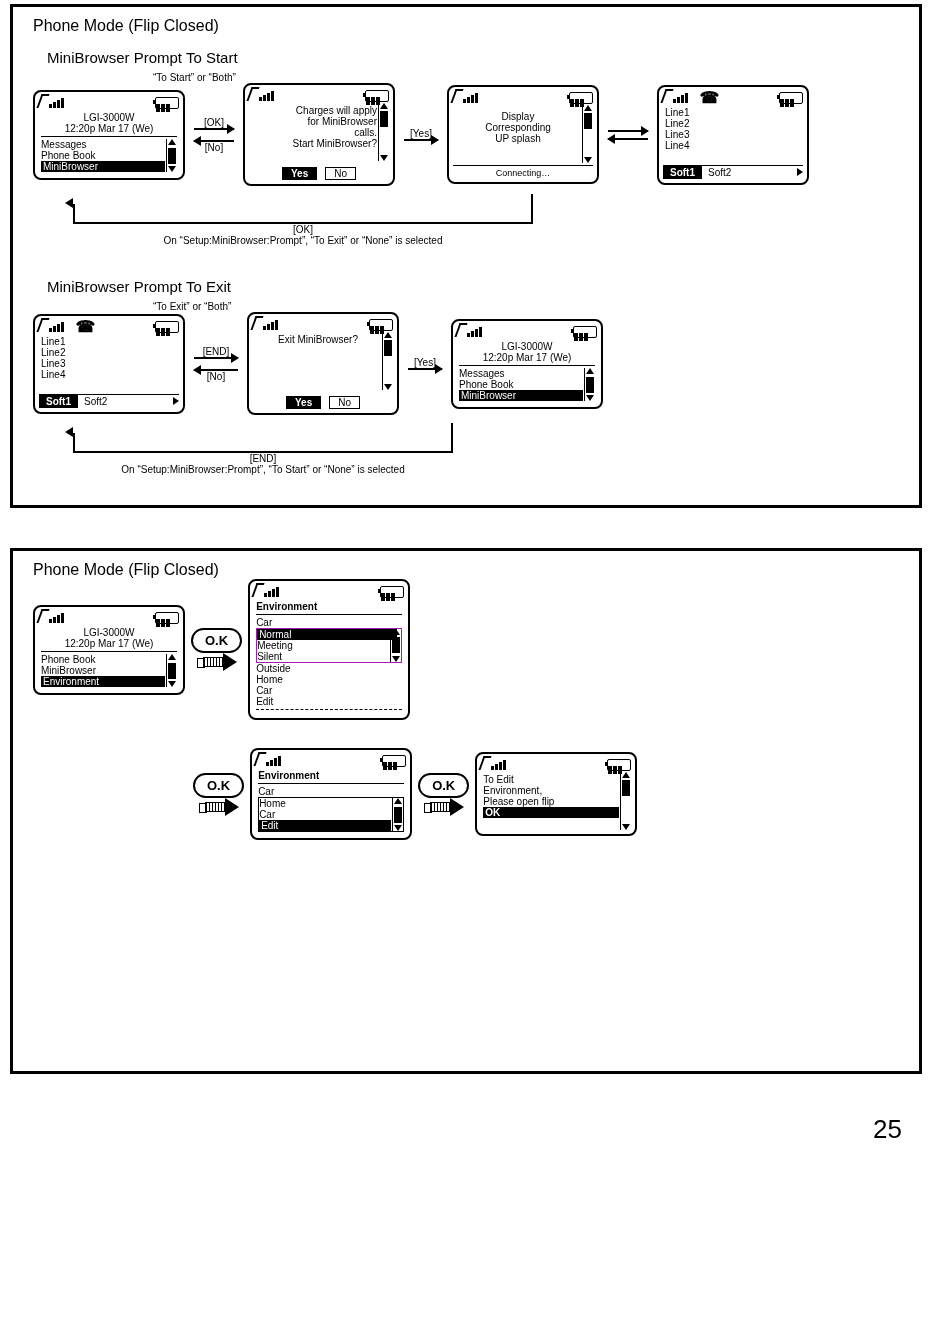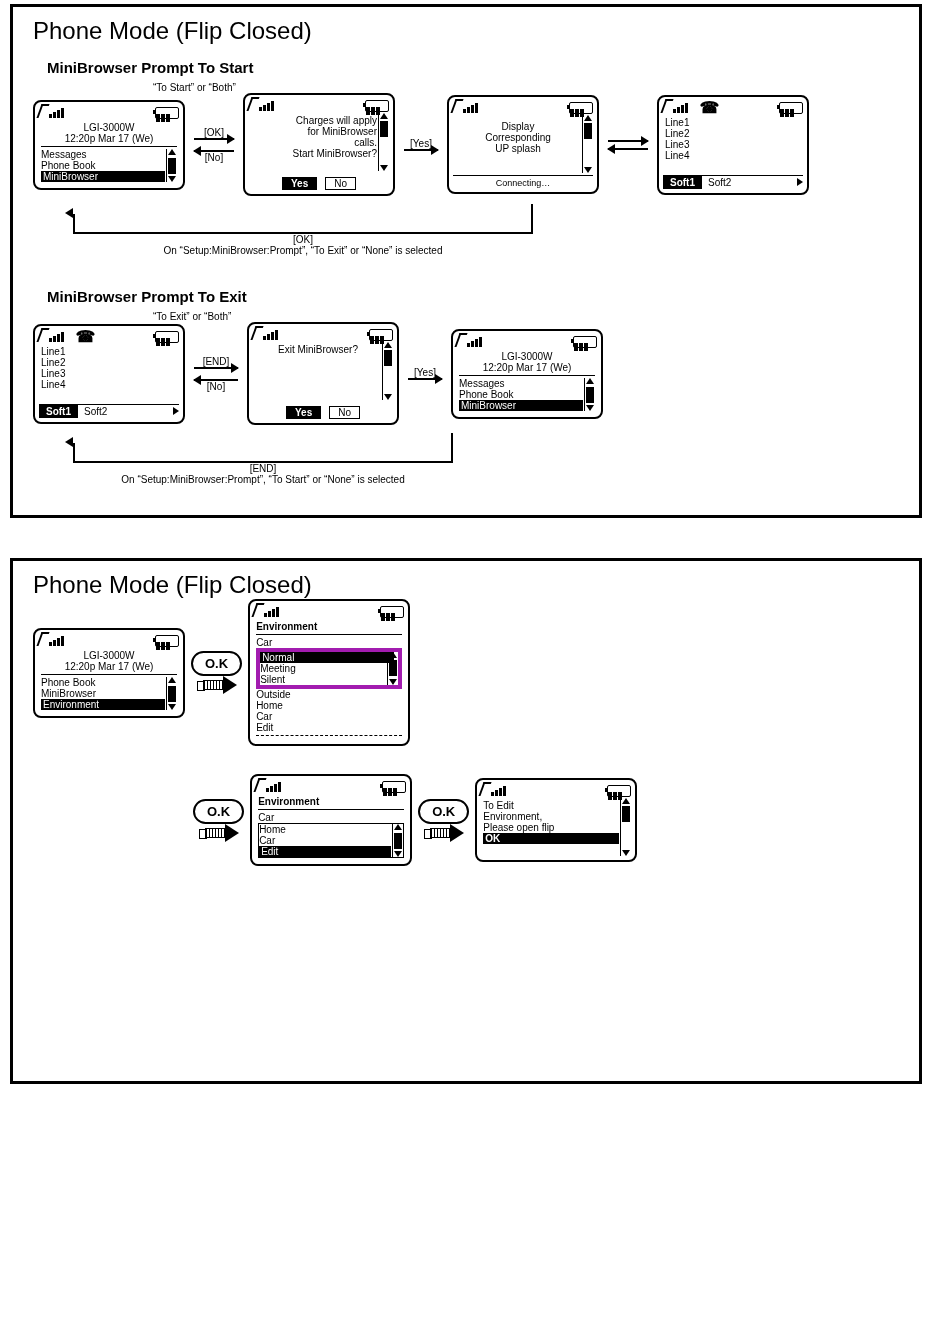--- a/index.html
+++ b/index.html
@@ -1,19 +1,19 @@
 <!DOCTYPE html>
 <html><head>
 <meta charset="utf-8">
 <style>
 html,body{margin:0;padding:0;background:#fff;font-family:Verdana,Arial,sans-serif;color:#000}
 .page{width:932px;margin:0 auto;position:relative}
 .panel{border:3px solid #000;margin:4px 10px 40px 10px;padding:10px 20px 30px 20px;position:relative}
-.panel-title{font-size:24px}
-.sect{font-weight:bold;font-size:15px;margin:14px 0 6px 14px}
+.panel-title{font-size:16px}
+.sect{font-weight:normal;font-size:15px;margin:14px 0 6px 14px}
 .tiny{font-size:9px}
 .row{display:flex;align-items:flex-start}
 .phone{border:2px solid #000;border-radius:8px;padding:4px;width:140px;background:#fff}
 .phone-hdr{display:flex;justify-content:space-between;align-items:center;height:14px}
 .sigbars{display:inline-block;width:22px;height:12px;background:
  linear-gradient(#000,#000) 0 8px/3px 4px no-repeat,
  linear-gradient(#000,#000) 4px 6px/3px 6px no-repeat,
  linear-gradient(#000,#000) 8px 4px/3px 8px no-repeat,
  linear-gradient(#000,#000) 12px 2px/3px 10px no-repeat}
 .ant{display:inline-block;width:6px;height:12px;border-left:2px solid #000;border-top:2px solid #000;transform:skewX(-20deg);margin-right:2px}
@@ -323,21 +323,21 @@
 
   <div class="phone" style="width:150px">
    <div class="phone-hdr">
             <span><span class="ant"></span><span class="sigbars"></span></span>
             <span class="batt"><span class="c"></span><span class="c"></span><span class="c"></span></span>
           </div>
    <div class="phone-body">
     <b>Environment</b>
     <div class="hr"></div>
     <div>Car</div>
-    <div style="border:4px solid #a21caf;position:relative;padding-right:4px">
+    <div style="border:1px solid #a21caf;position:relative;padding-right:4px">
      <div class="selrow">Normal</div>
      <div>Meeting</div>
      <div>Silent</div>
      <div class="scroll">
                 <span class="up"></span>
                 <span class="th" style="top:8px"></span>
                 <span class="dn"></span>
               </div>
     </div>
     <div>Outside</div>
@@ -405,14 +405,17 @@
     <div class="scroll">
               <span class="up"></span>
               <span class="th" style="top:8px"></span>
               <span class="dn"></span>
             </div>
    </div>
   </div>
  </div>
 </div>
 
-
+<div style="position:relative;height:40px">
+ <span style="position:absolute;right:30px;top:0;font-size:26px">25</span>
 </div>
 
+</div>
+
 </body></html>

